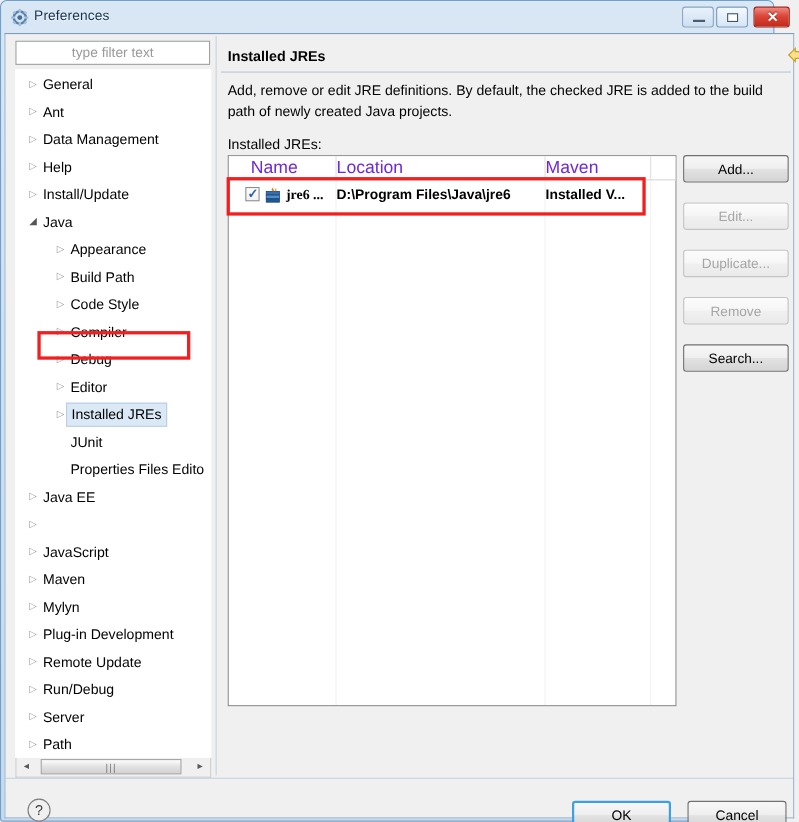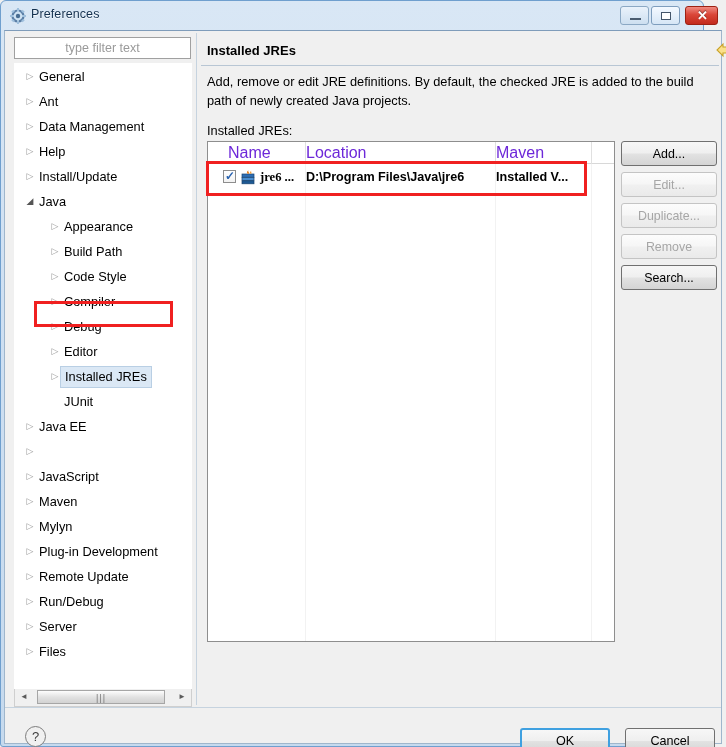--- a/index.html
+++ b/index.html
@@ -243,21 +243,21 @@
     position: absolute; left: 33px; top: 4px; width: 17px; height: 16px;
   }
   #row-name { position: absolute; left: 52px; top: 0; line-height: 25px; white-space: nowrap; font-family: Liberation Serif, serif; }
   #row-loc  { position: absolute; left: 98px; top: 0; line-height: 25px; white-space: nowrap; }
   #row-type { position: absolute; left: 288px; top: 0; line-height: 25px; white-space: nowrap; }
 
   
   #side-buttons { position: absolute; left: 420px; top: 106px; width: 96px; }
   .sbtn {
     position: relative;
-    width: 96px; height: 25px; margin-bottom: 6px;
+    width: 96px; height: 25px; margin-bottom: 18px;
     font-family: "Liberation Sans", sans-serif;
     font-size: 12.4px;
     border: 1px solid #707070;
     border-radius: 3px;
     background: linear-gradient(to bottom, #f7f7f7 0%, #efefef 48%, #e2e2e2 52%, #d4d4d4 100%);
     color: #000;
     cursor: default;
   }
   .sbtn.disabled {
     color: #a6a6a6;
@@ -396,20 +396,23 @@
             <span class="twisty">▷</span>
             <span class="tlabel">Editor</span>
           </div>
           <div class="tree-item d2 selected">
             <span class="twisty">▷</span>
             <span class="tlabel">Installed JREs</span>
           </div>
           <div class="tree-item d2">
             <span class="tlabel">JUnit</span>
           </div>
+          <div class="tree-item d2">
+            <span class="tlabel">Properties Files Edito</span>
+          </div>
           <div class="tree-item d1">
             <span class="twisty">▷</span>
             <span class="tlabel">Java EE</span>
           </div>
           <div class="tree-item d1">
             <span class="twisty">▷</span>
           </div>
           <div class="tree-item d1">
             <span class="twisty">▷</span>
             <span class="tlabel">JavaScript</span>
@@ -433,21 +436,21 @@
           <div class="tree-item d1">
             <span class="twisty">▷</span>
             <span class="tlabel">Run/Debug</span>
           </div>
           <div class="tree-item d1">
             <span class="twisty">▷</span>
             <span class="tlabel">Server</span>
           </div>
           <div class="tree-item d1">
             <span class="twisty">▷</span>
-            <span class="tlabel">Files</span>
+            <span class="tlabel">Path</span>
           </div>
         </div>
     </div>
 
     <div id="tree-hscroll">
       <span class="arrow left">◄</span>
       <div class="thumb">
         <span class="grip">|||</span>
       </div>
       <span class="arrow right">►</span>

